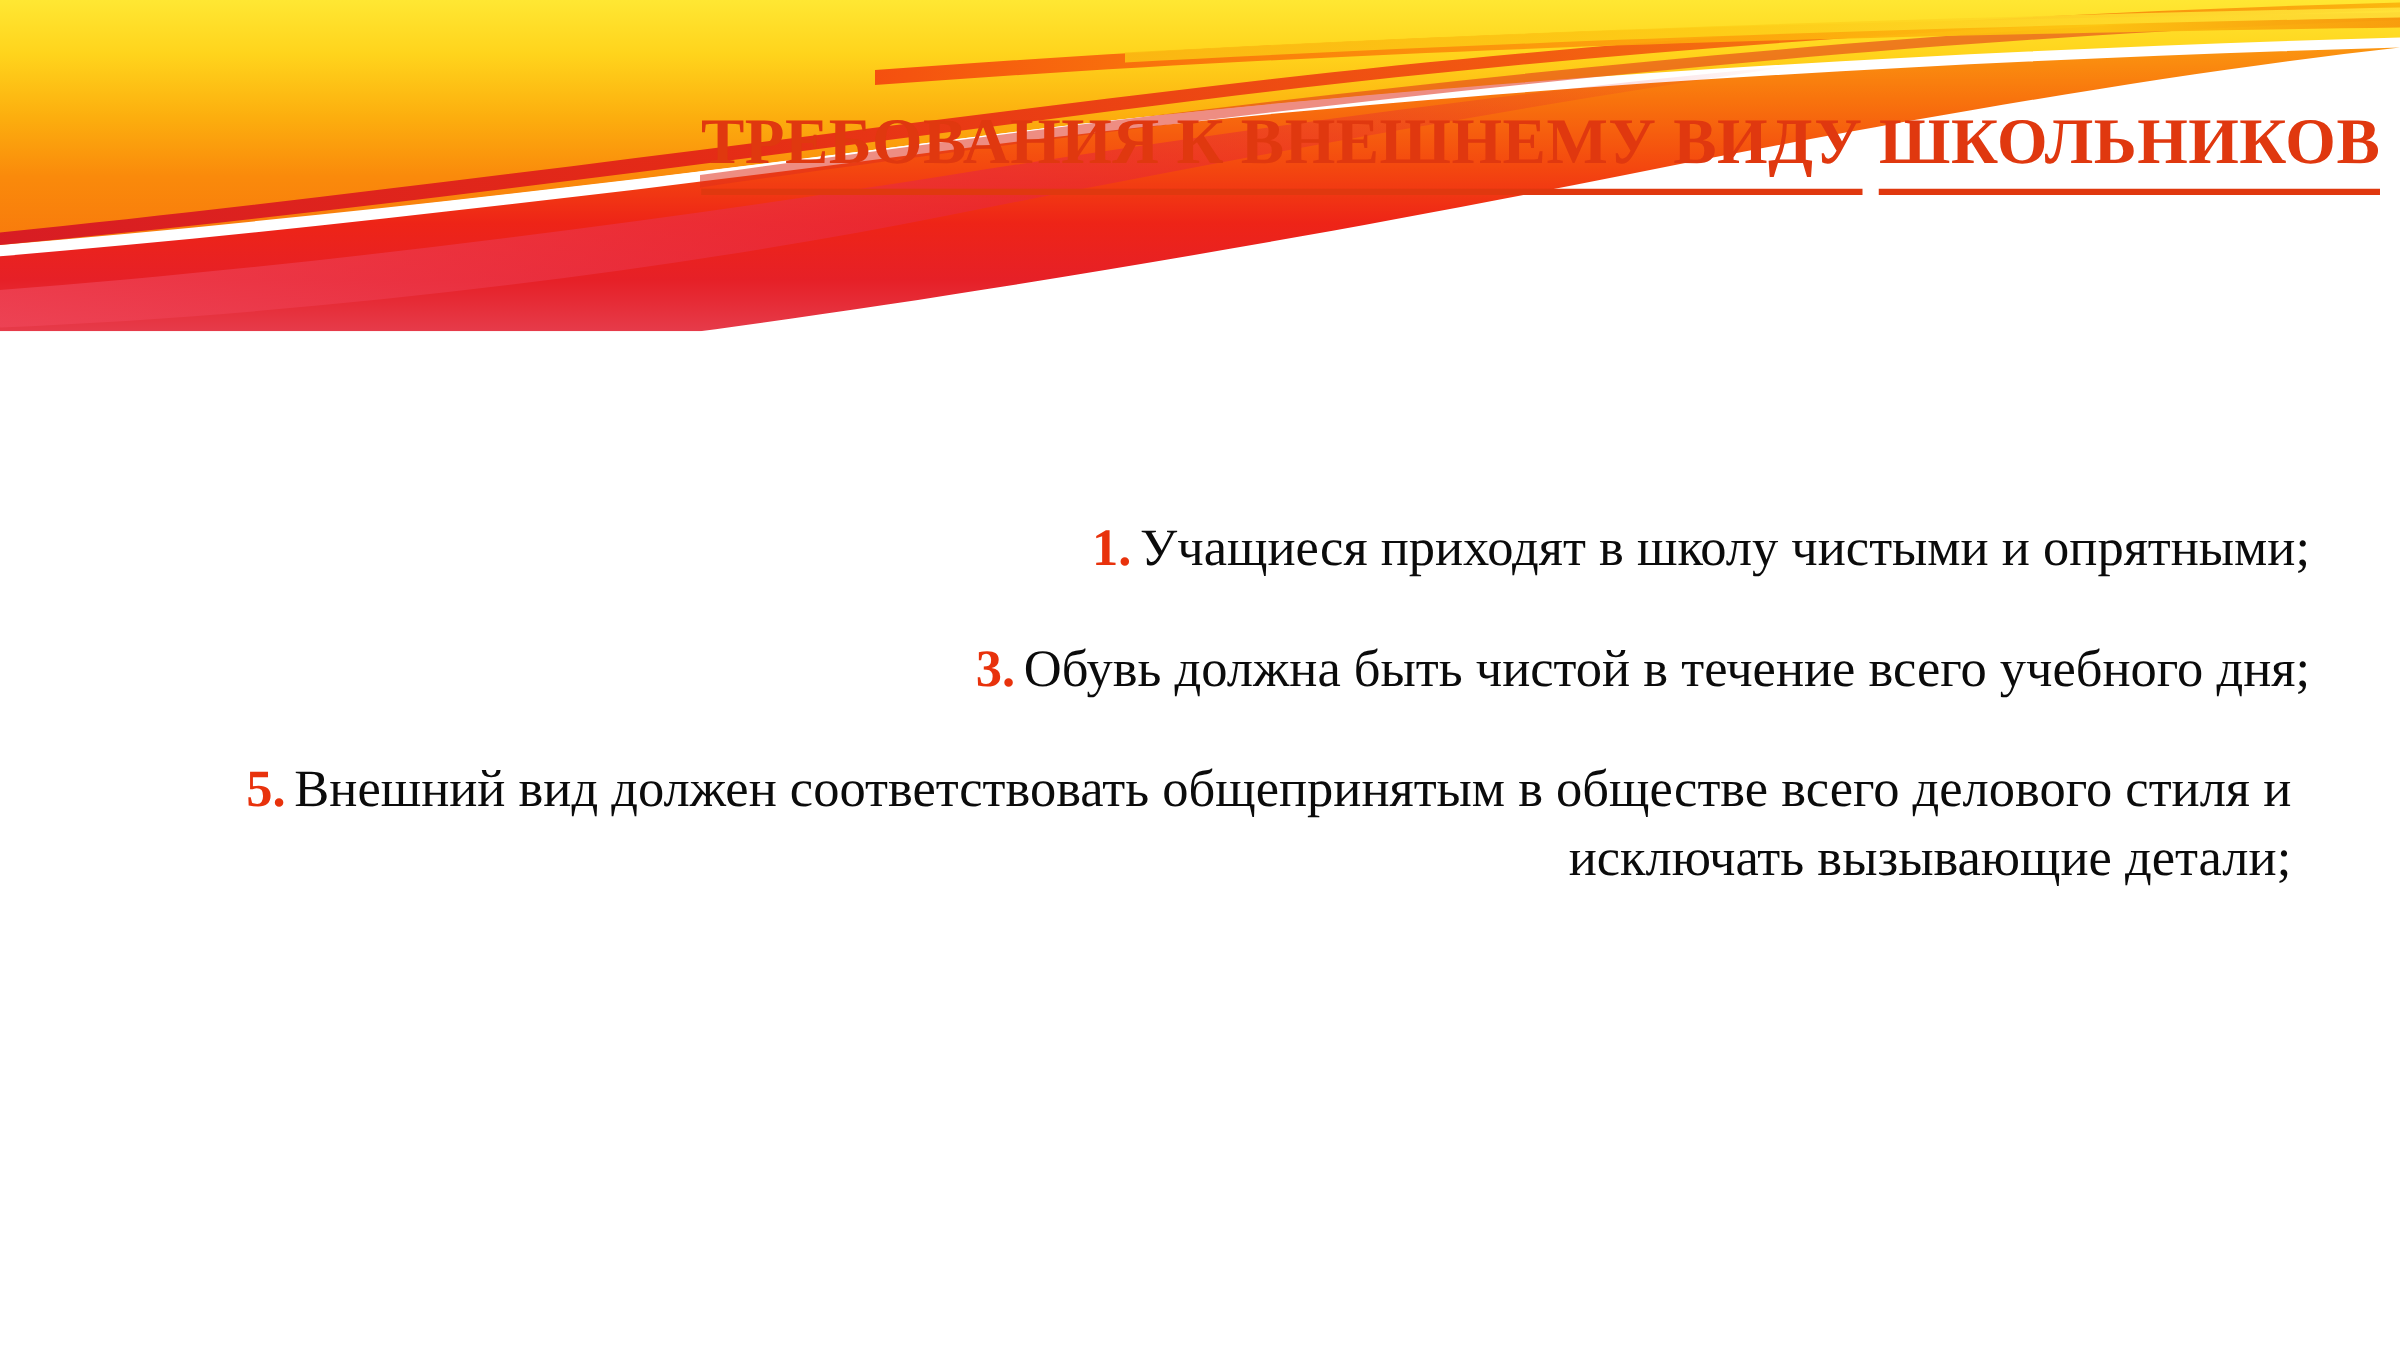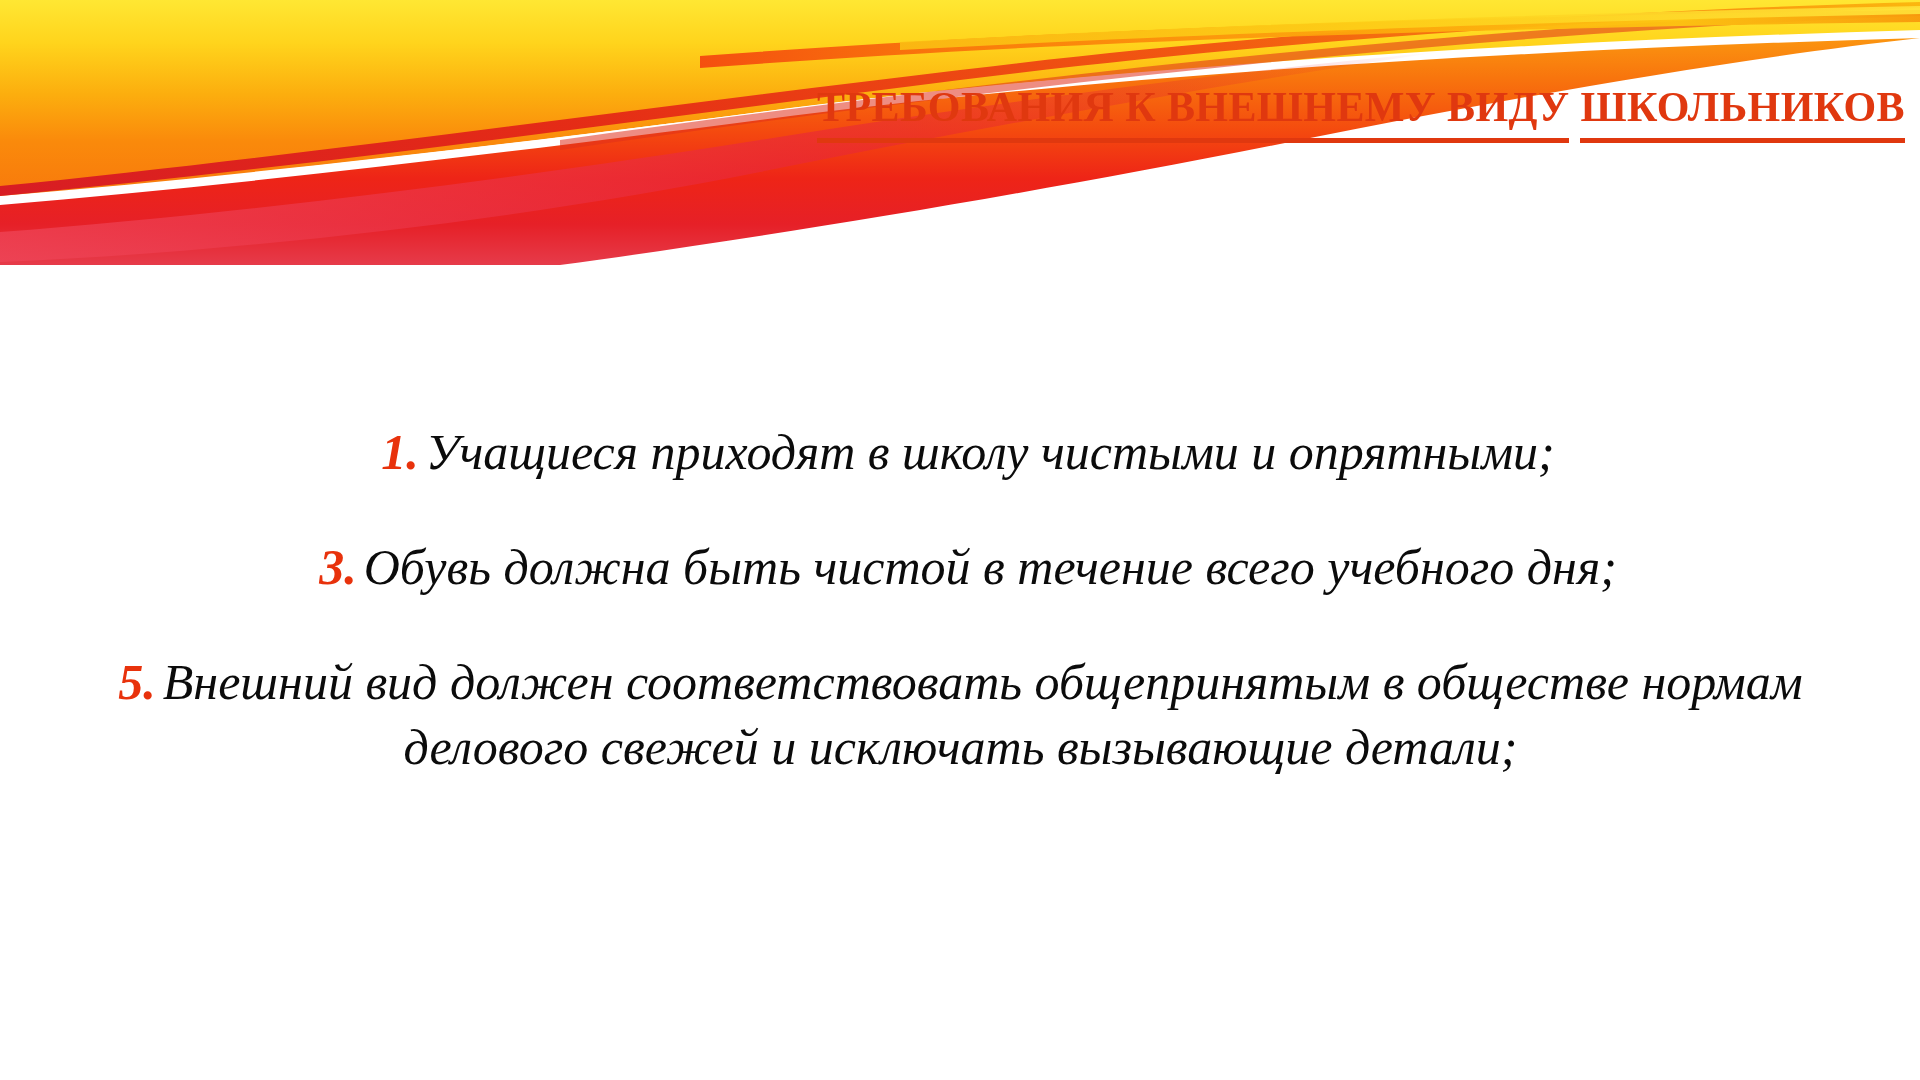--- a/index.html
+++ b/index.html
@@ -30,24 +30,24 @@
     width: 1920px;
     height: 265px;
   }
 
   
   #slide-title {
     position: absolute;
     left: 560px;
     top: 72px;
     width: 1345px;
-    text-align: right;
+    text-align: center;
     font-family: "Liberation Serif", "DejaVu Serif", serif;
     font-weight: bold;
-    font-size: 42px;
+    font-size: 52px;
     line-height: 1.28;
     letter-spacing: 0.4px;
     color: #E0380F;
     z-index: 5;
   }
   #slide-title .title-line {
     display: inline-block;
     border-bottom: 5px solid #E0380F;
     padding-bottom: 3px;
   }
@@ -58,27 +58,26 @@
   
   #rules-list {
     position: absolute;
     left: 88px;
     top: 370px;
     width: 1760px;
     z-index: 4;
   }
   .rule-item {
     font-family: "Liberation Serif", "DejaVu Serif", serif;
-    font-size: 50px;
+    font-size: 42px;
     line-height: 1.30;
     color: #0b0b0b;
     margin-bottom: 20px;
-    text-align: center;
+    text-align: right;
     white-space: normal;
-    font-style: italic;
   }
   .rule-item:last-child { margin-bottom: 0; }
   .rule-number {
     color: #E8320C;
     font-weight: bold;
     margin-right: 7px;
   }
   .rule-text { color: #0b0b0b; }
 
   
@@ -192,16 +191,16 @@
     <span class="rule-number">1.</span><span class="rule-text">Учащиеся приходят в школу чистыми и опрятными;</span>
   </p>
 
 
   <p class="rule-item item-3">
     <span class="rule-number">3.</span><span class="rule-text">Обувь должна быть чистой в течение всего учебного дня;</span>
   </p>
 
 
   <p class="rule-item item-5">
-    <span class="rule-number">5.</span><span class="rule-text">Внешний вид должен соответствовать общепринятым в обществе нормам делового свежей и исключать вызывающие детали;</span>
+    <span class="rule-number">5.</span><span class="rule-text">Внешний вид должен соответствовать общепринятым в обществе всего делового стиля и исключать вызывающие детали;</span>
   </p>
 
 </div>
 
 </body></html>

